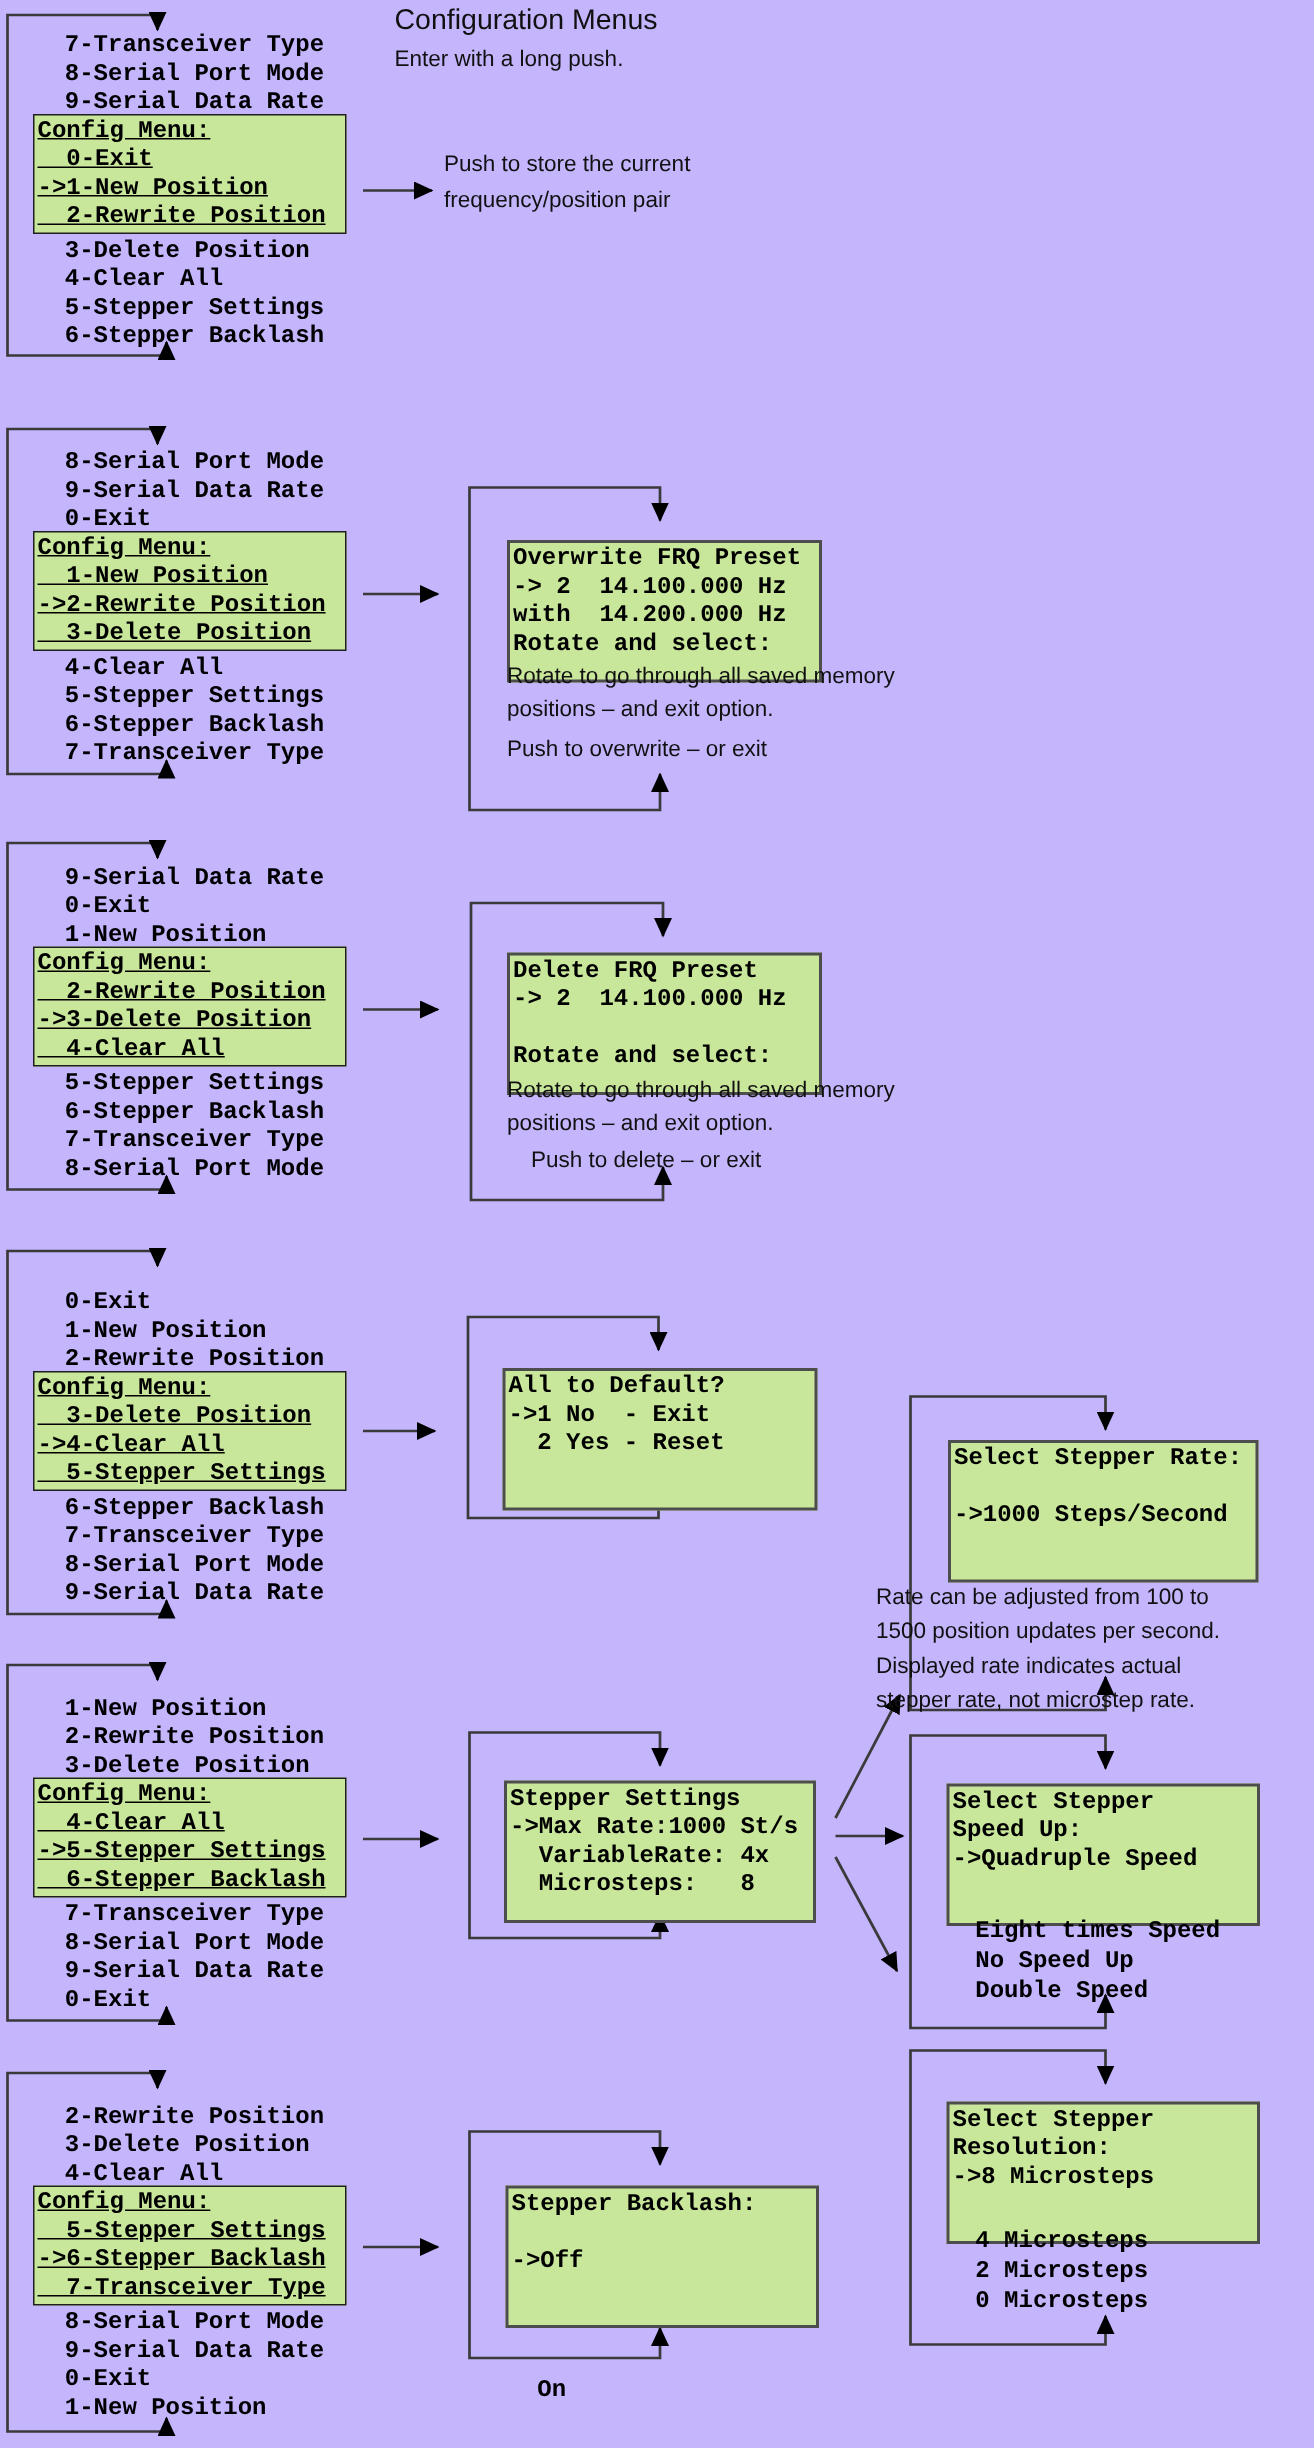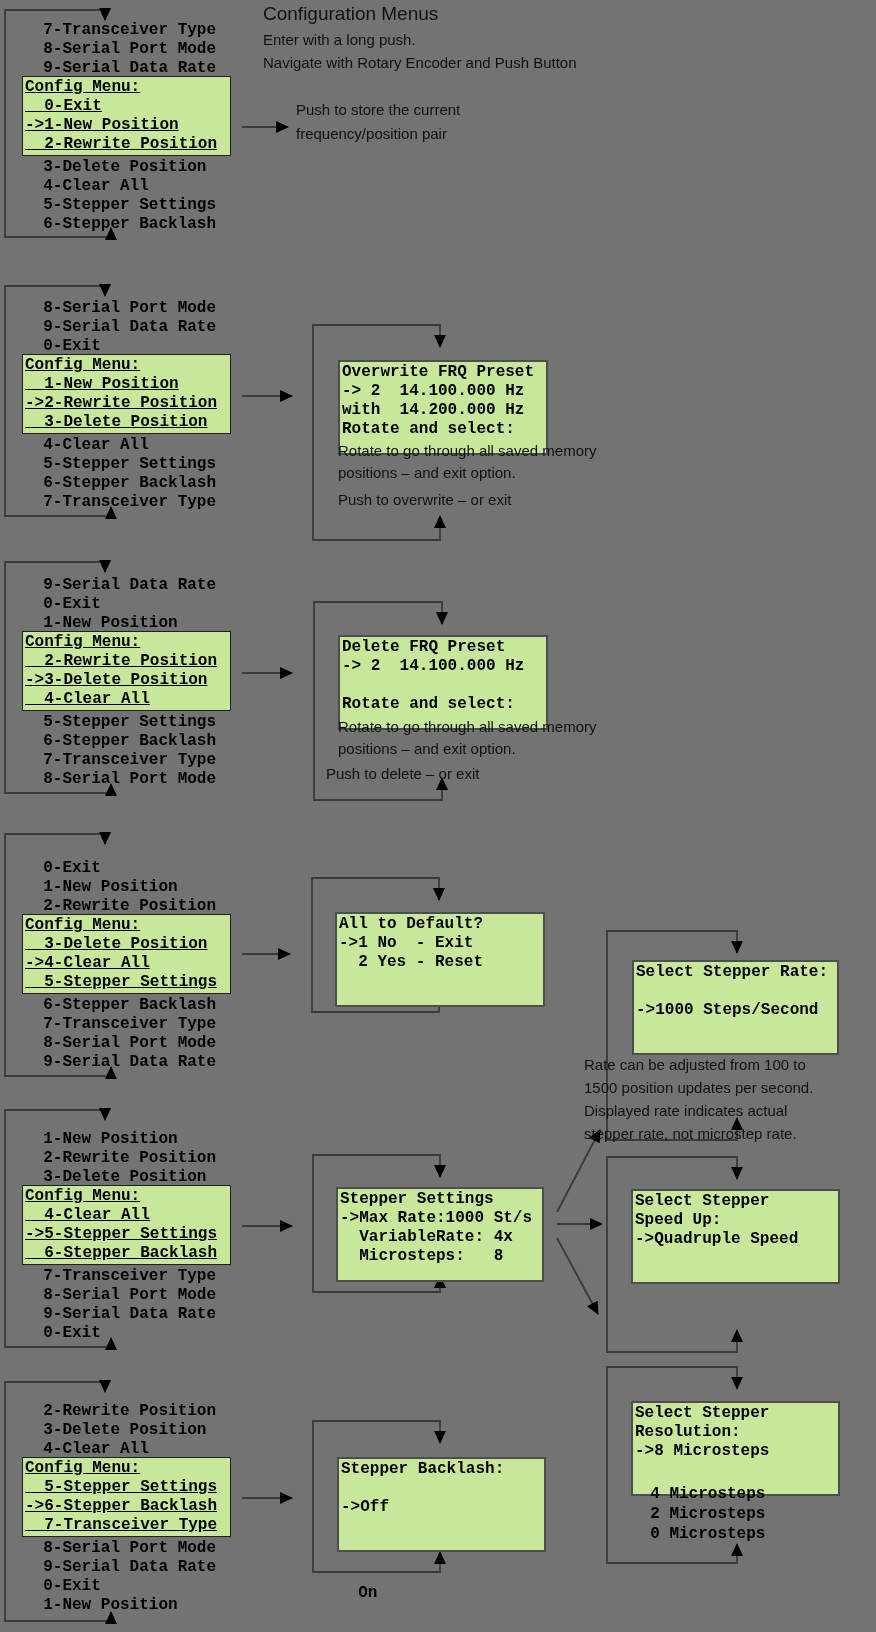--- a/index.html
+++ b/index.html
@@ -1,17 +1,17 @@
 <!DOCTYPE html>
 <html style="--lcd-bg: #c9e79b;"><head>
 <meta charset="utf-8">
 <style>
   :root { --lcd-bg:#c9e79b; }
   html,body { margin:0; padding:0; background:#fff; }
-  #canvas { position:relative; width:876px; height:1632px; background:#737373; overflow:hidden;
+  #canvas { position:relative; width:876px; height:1632px; background:#c4b5fd; overflow:hidden;
             font-family:"Liberation Sans",sans-serif; }
   svg.wires { position:absolute; left:0; top:0; width:876px; height:1632px; pointer-events:none; }
   svg.wires polyline, svg.wires line { fill:none; stroke:#3a3a3a; stroke-width:1.8px; }
   .mono { position:absolute; font:bold 16px/19px "Liberation Mono",monospace; white-space:pre; color:#000; }
   .mbox { position:absolute; box-sizing:border-box; left:22px; width:209px; height:80px;
           background:var(--lcd-bg); border:1px solid #1f1f1f; padding:1px 0 0 2px;text-decoration:underline; }
   .mbox .in, .lcd .in { font:bold 16px/19px "Liberation Mono",monospace; white-space:pre; color:#000; }
   .lcd { position:absolute; box-sizing:border-box; width:210px; height:95px;
          background:var(--lcd-bg); border:2px solid #4d4d4d; padding:1px 0 0 2px; }
   .sans { position:absolute; font:15px/22px "Liberation Sans",sans-serif; white-space:pre; color:#111; }
@@ -52,21 +52,20 @@
     <line x1="242" y1="1226" x2="292" y2="1226" marker-end="url(#ah)"></line>
     <line x1="242" y1="1498" x2="292" y2="1498" marker-end="url(#ah)"></line>
 
     <line x1="557" y1="1212" x2="600" y2="1130" marker-end="url(#ah)"></line>
     <line x1="557" y1="1224" x2="602" y2="1224" marker-end="url(#ah)"></line>
     <line x1="557" y1="1238" x2="598" y2="1314" marker-end="url(#ah)"></line>
   </svg>
 
   <div class="title" style="left:263px; top:3px;">Configuration Menus</div>
   <div class="sans" style="left:263px; top:29px;">Enter with a long push.</div>
-  <div class="sans" style="left:263px; top:52px;">Navigate with Rotary Encoder and Push Button</div>
 
   <div class="mono" style="left:24px; top:21px;">  7-Transceiver Type
   8-Serial Port Mode
   9-Serial Data Rate</div>
   <div class="mbox" style="top:76px;">
       <div class="in">Config Menu:
   0-Exit
 -&gt;1-New Position
   2-Rewrite Position</div>
     </div>
@@ -114,21 +113,21 @@
   7-Transceiver Type
   8-Serial Port Mode</div>
   <div class="lcd" style="left:338px; top:635px;">
       <div class="in">Delete FRQ Preset
 -&gt; 2  14.100.000 Hz
 
 Rotate and select:</div>
     </div>
   <div class="sans" style="left:338px; top:716px;">Rotate to go through all saved memory
 positions – and exit option.</div>
-  <div class="sans" style="left:326px; top:763px;">Push to delete – or exit</div>
+  <div class="sans" style="left:354px; top:763px;">Push to delete – or exit</div>
 
   <div class="mono" style="left:24px; top:859px;">  0-Exit
   1-New Position
   2-Rewrite Position</div>
   <div class="mbox" style="top:914px;">
       <div class="in">Config Menu:
   3-Delete Position
 -&gt;4-Clear All
   5-Stepper Settings</div>
     </div>
@@ -168,20 +167,23 @@
       <div class="in">Stepper Settings
 -&gt;Max Rate:1000 St/s
   VariableRate: 4x
   Microsteps:   8</div>
     </div>
   <div class="lcd" style="left:631px; top:1189px; width:209px;">
       <div class="in">Select Stepper
 Speed Up:
 -&gt;Quadruple Speed</div>
     </div>
+  <div class="mono" style="left:631px; top:1277px; line-height:20px;">  Eight times Speed
+  No Speed Up
+  Double Speed</div>
 
   <div class="mono" style="left:24px; top:1402px;">  2-Rewrite Position
   3-Delete Position
   4-Clear All</div>
   <div class="mbox" style="top:1457px;">
       <div class="in">Config Menu:
   5-Stepper Settings
 -&gt;6-Stepper Backlash
   7-Transceiver Type</div>
     </div>

